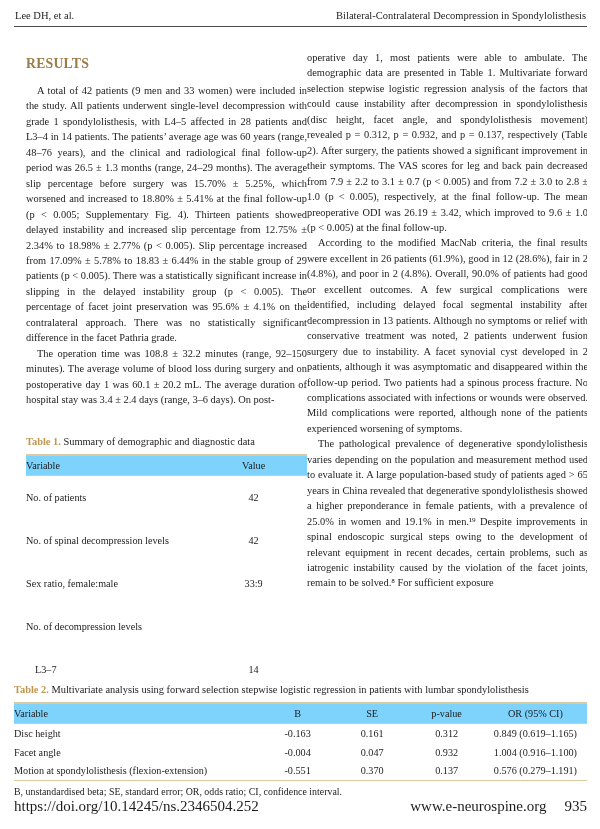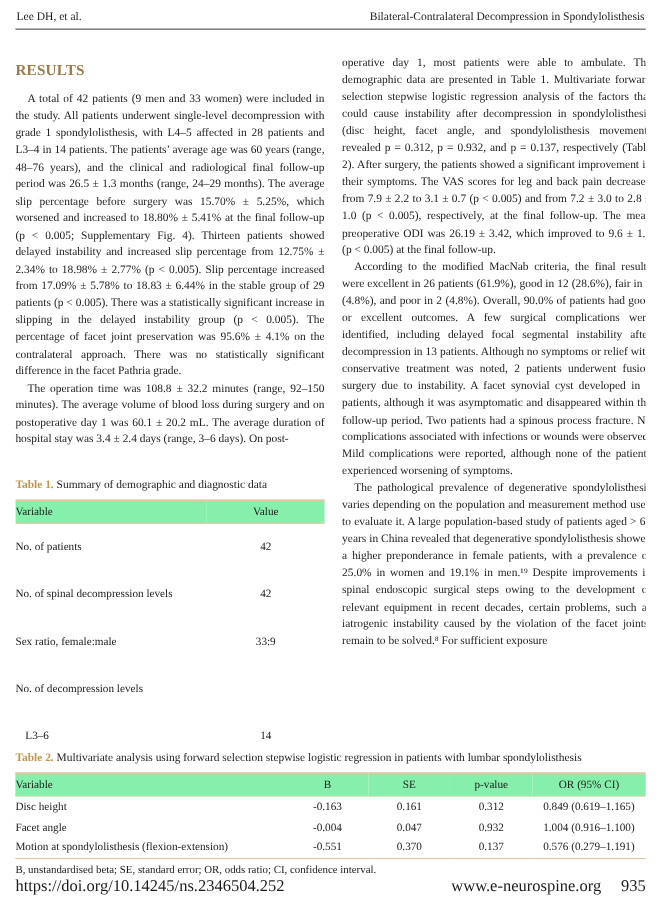--- a/index.html
+++ b/index.html
@@ -9,39 +9,39 @@
     display:flex;flex-direction:column;
     font-family:"Liberation Serif",serif;
     color:#1c1c1c;background:#ffffff;overflow:hidden;
   }
   
   .running{
     display:flex;justify-content:space-between;align-items:baseline;
     font-size:10.5px;padding:2px 1px 5px 1px;border-bottom:1px solid #4d4d4d;
   }
   
-  .columns{display:flex;gap:16px;margin-top:23px;height:646px;overflow:hidden;}
+  .columns{display:flex;gap:0;margin-top:23px;height:646px;overflow:hidden;margin-left:12px;}
   .col{width:281px;flex:0 0 281px;}
   h2.heading{
     font-size:13.8px;font-weight:700;letter-spacing:.2px;
     margin:0 0 11px 0;color:#9d7c49;
   }
   .col-left h2.heading{margin-top:6px;}
   h2.heading.discussion{margin-top:19px;margin-bottom:12px;}
   p.body{font-size:10.4px;line-height:15.45px;text-align:justify;margin:0;}
   p.ind{text-indent:11px;}
   
   .tcaption{font-size:10.4px;line-height:13.5px;margin:0;}
   .tcaption.t1{margin-top:27px;}
   .tlabel{color:#c1964e;font-weight:700;}
   .tnote{font-size:9.9px;margin:5px 0 0 0;line-height:12px;}
   
   table{width:100%;border-collapse:collapse;margin-top:6px;
         border-top:2px solid #dcc9a0;border-bottom:1.5px solid #dcc9a0;}
-  thead tr{background:#86efac;border-bottom:1px solid #dcc9a0;}
+  thead tr{background:#7dd3fc;border-bottom:1px solid #dcc9a0;}
   th{font-weight:400;font-size:10.2px;padding:4px 0;}
   td{font-size:10.2px;padding:16px 0;}
   #table1 th:nth-child(1),#table1 td:nth-child(1){text-align:left;width:62%;}
   #table1 th:nth-child(2),#table1 td:nth-child(2){text-align:center;width:38%;}
   #table1 td.ind{padding-left:9px;}
   #table2 th:nth-child(1),#table2 td:nth-child(1){text-align:left;width:43%;}
   #table2 th:nth-child(2),#table2 td:nth-child(2){text-align:center;width:13%;}
   #table2 th:nth-child(3),#table2 td:nth-child(3){text-align:center;width:13%;}
   #table2 th:nth-child(4),#table2 td:nth-child(4){text-align:center;width:13%;}
   #table2 th:nth-child(5),#table2 td:nth-child(5){text-align:center;width:18%;}
@@ -89,21 +89,21 @@
               </tr>
               <tr>
                 <td>Sex ratio, female:male</td>
                 <td>33:9</td>
               </tr>
               <tr>
                 <td>No. of decompression levels</td>
                 <td></td>
               </tr>
               <tr>
-                <td class="ind">L3–6</td>
+                <td class="ind">L3–7</td>
                 <td>14</td>
               </tr>
               <tr>
                 <td class="ind">L4–5</td>
                 <td>28</td>
               </tr>
               <tr>
                 <td>Hospital stay (day)</td>
                 <td>3.4 ± 2.4</td>
               </tr>

